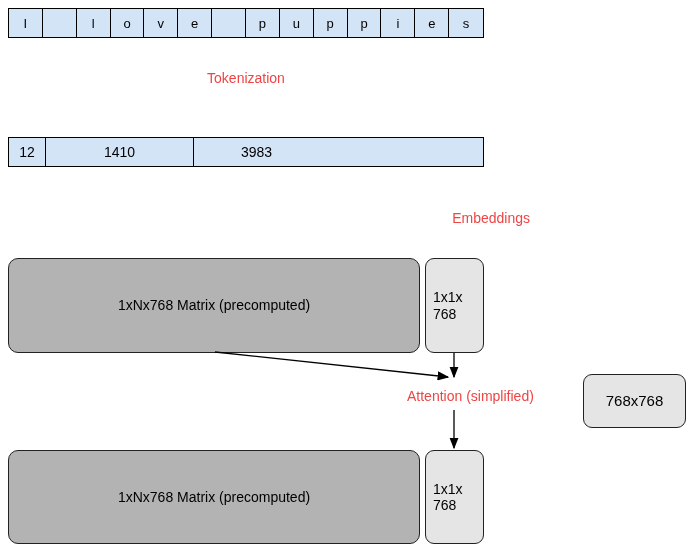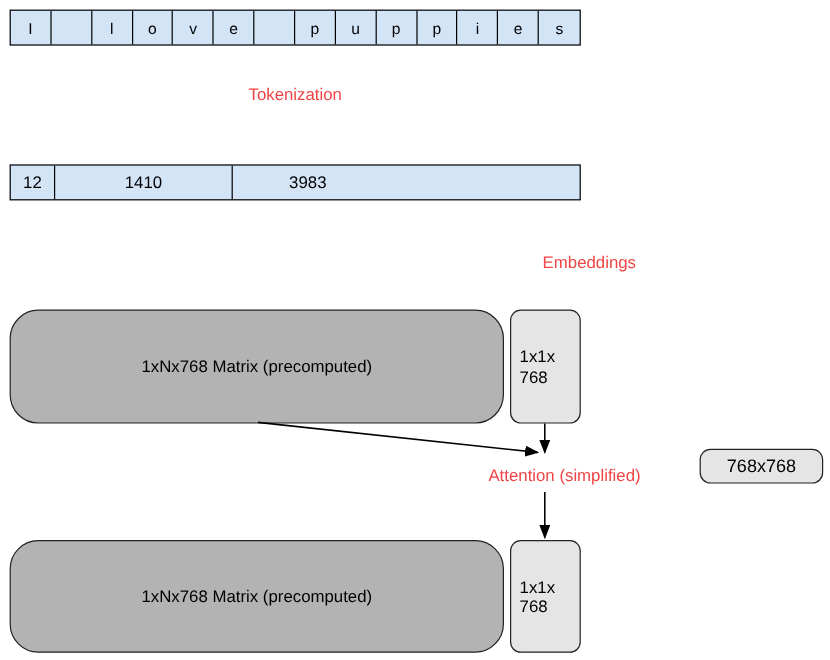--- a/index.html
+++ b/index.html
@@ -99,21 +99,21 @@
     display: flex;
     align-items: center;
     justify-content: center;
     text-align: center;
     font-size: 14px;
     line-height: 1.15;
     color: #000000;
   }
   .box.gray {
     background: #b3b3b3;
-    border-radius: 24px;
+    border-radius: 10px;
   }
   .box.blue {
     background: #e5e5e5;
     border-radius: 9px;
   }
 
   #matrix-box-top {
     left: 8px;
     top: 258px;
     width: 412px;
@@ -140,21 +140,21 @@
     width: 59px;
     height: 94px;
     justify-content: flex-start;
     padding-left: 7px;
     text-align: left;
   }
   #weights-box {
     left: 583px;
     top: 374px;
     width: 103px;
-    height: 29px;
+    height: 54px;
     font-size: 15px;
     text-align: right;
   }
 
   
   #arrow-layer {
     position: absolute;
     left: 0; top: 0;
     width: 692px;
     height: 550px;

